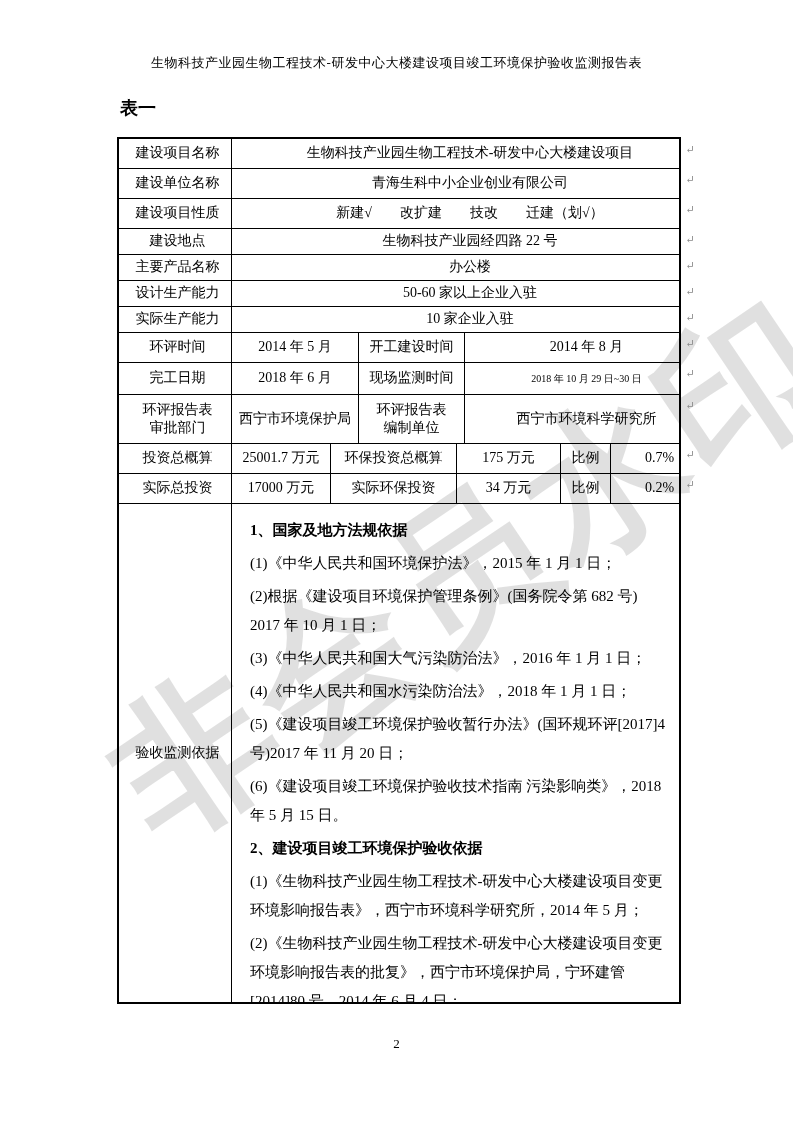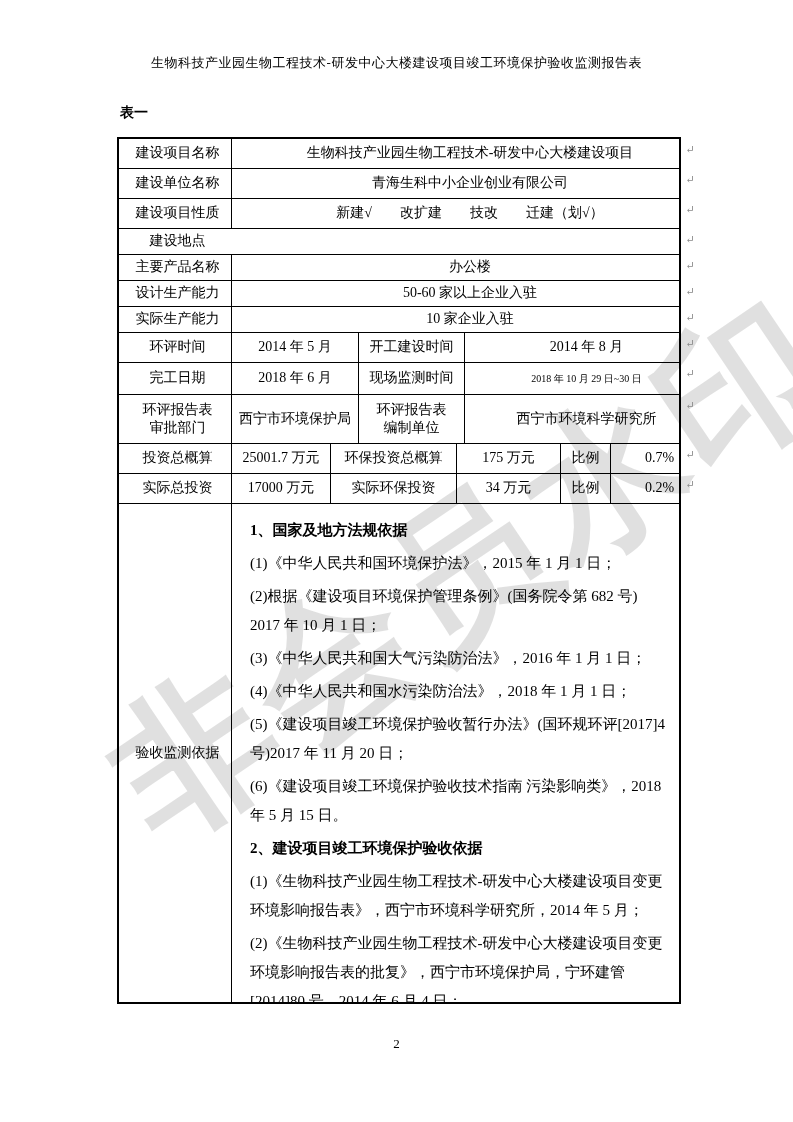--- a/index.html
+++ b/index.html
@@ -13,21 +13,21 @@
     display:flex;align-items:center;justify-content:center;
     font-size:158px;font-weight:bold;letter-spacing:6px;
     color:rgba(0,0,0,0.12);transform:rotate(-34deg);
     white-space:nowrap;z-index:1;pointer-events:none;user-select:none;
   }
   .doc-title{
     position:absolute;top:54px;left:0;width:100%;text-align:center;
     font-size:13px;font-weight:normal;letter-spacing:0.5px;z-index:2;
   }
   .table-caption{
-    position:absolute;top:104px;left:120px;font-size:14px;font-weight:bold;z-index:2;
+    position:absolute;top:96px;left:120px;font-size:18px;font-weight:bold;z-index:2;
   }
   .report-table{
     position:absolute;top:137px;left:117px;width:564px;
     border:2px solid #000;box-sizing:border-box;z-index:2;background:transparent;
   }
   .trow{display:flex;border-top:1.5px solid #000;position:relative;}
   .trow:first-child{border-top:none;}
   .tcell{
     border-left:1.5px solid #000;box-sizing:border-box;
     display:flex;align-items:center;justify-content:center;
@@ -86,20 +86,21 @@
     </div>
 
     <div class="trow" style="height:29px">
       <div class="tcell c-label">建设项目性质</div>
       <div class="tcell c-flex">新建√　　改扩建　　技改　　迁建（划√）</div>
       <span class="pmark">↵</span>
     </div>
 
     <div class="trow" style="height:25px">
       <div class="tcell c-label">建设地点</div>
+      <div class="tcell c-flex">生物科技产业园经四路 22 号</div>
       <span class="pmark">↵</span>
     </div>
 
     <div class="trow" style="height:25px">
       <div class="tcell c-label">主要产品名称</div>
       <div class="tcell c-flex">办公楼</div>
       <span class="pmark">↵</span>
     </div>
 
     <div class="trow" style="height:25px">

